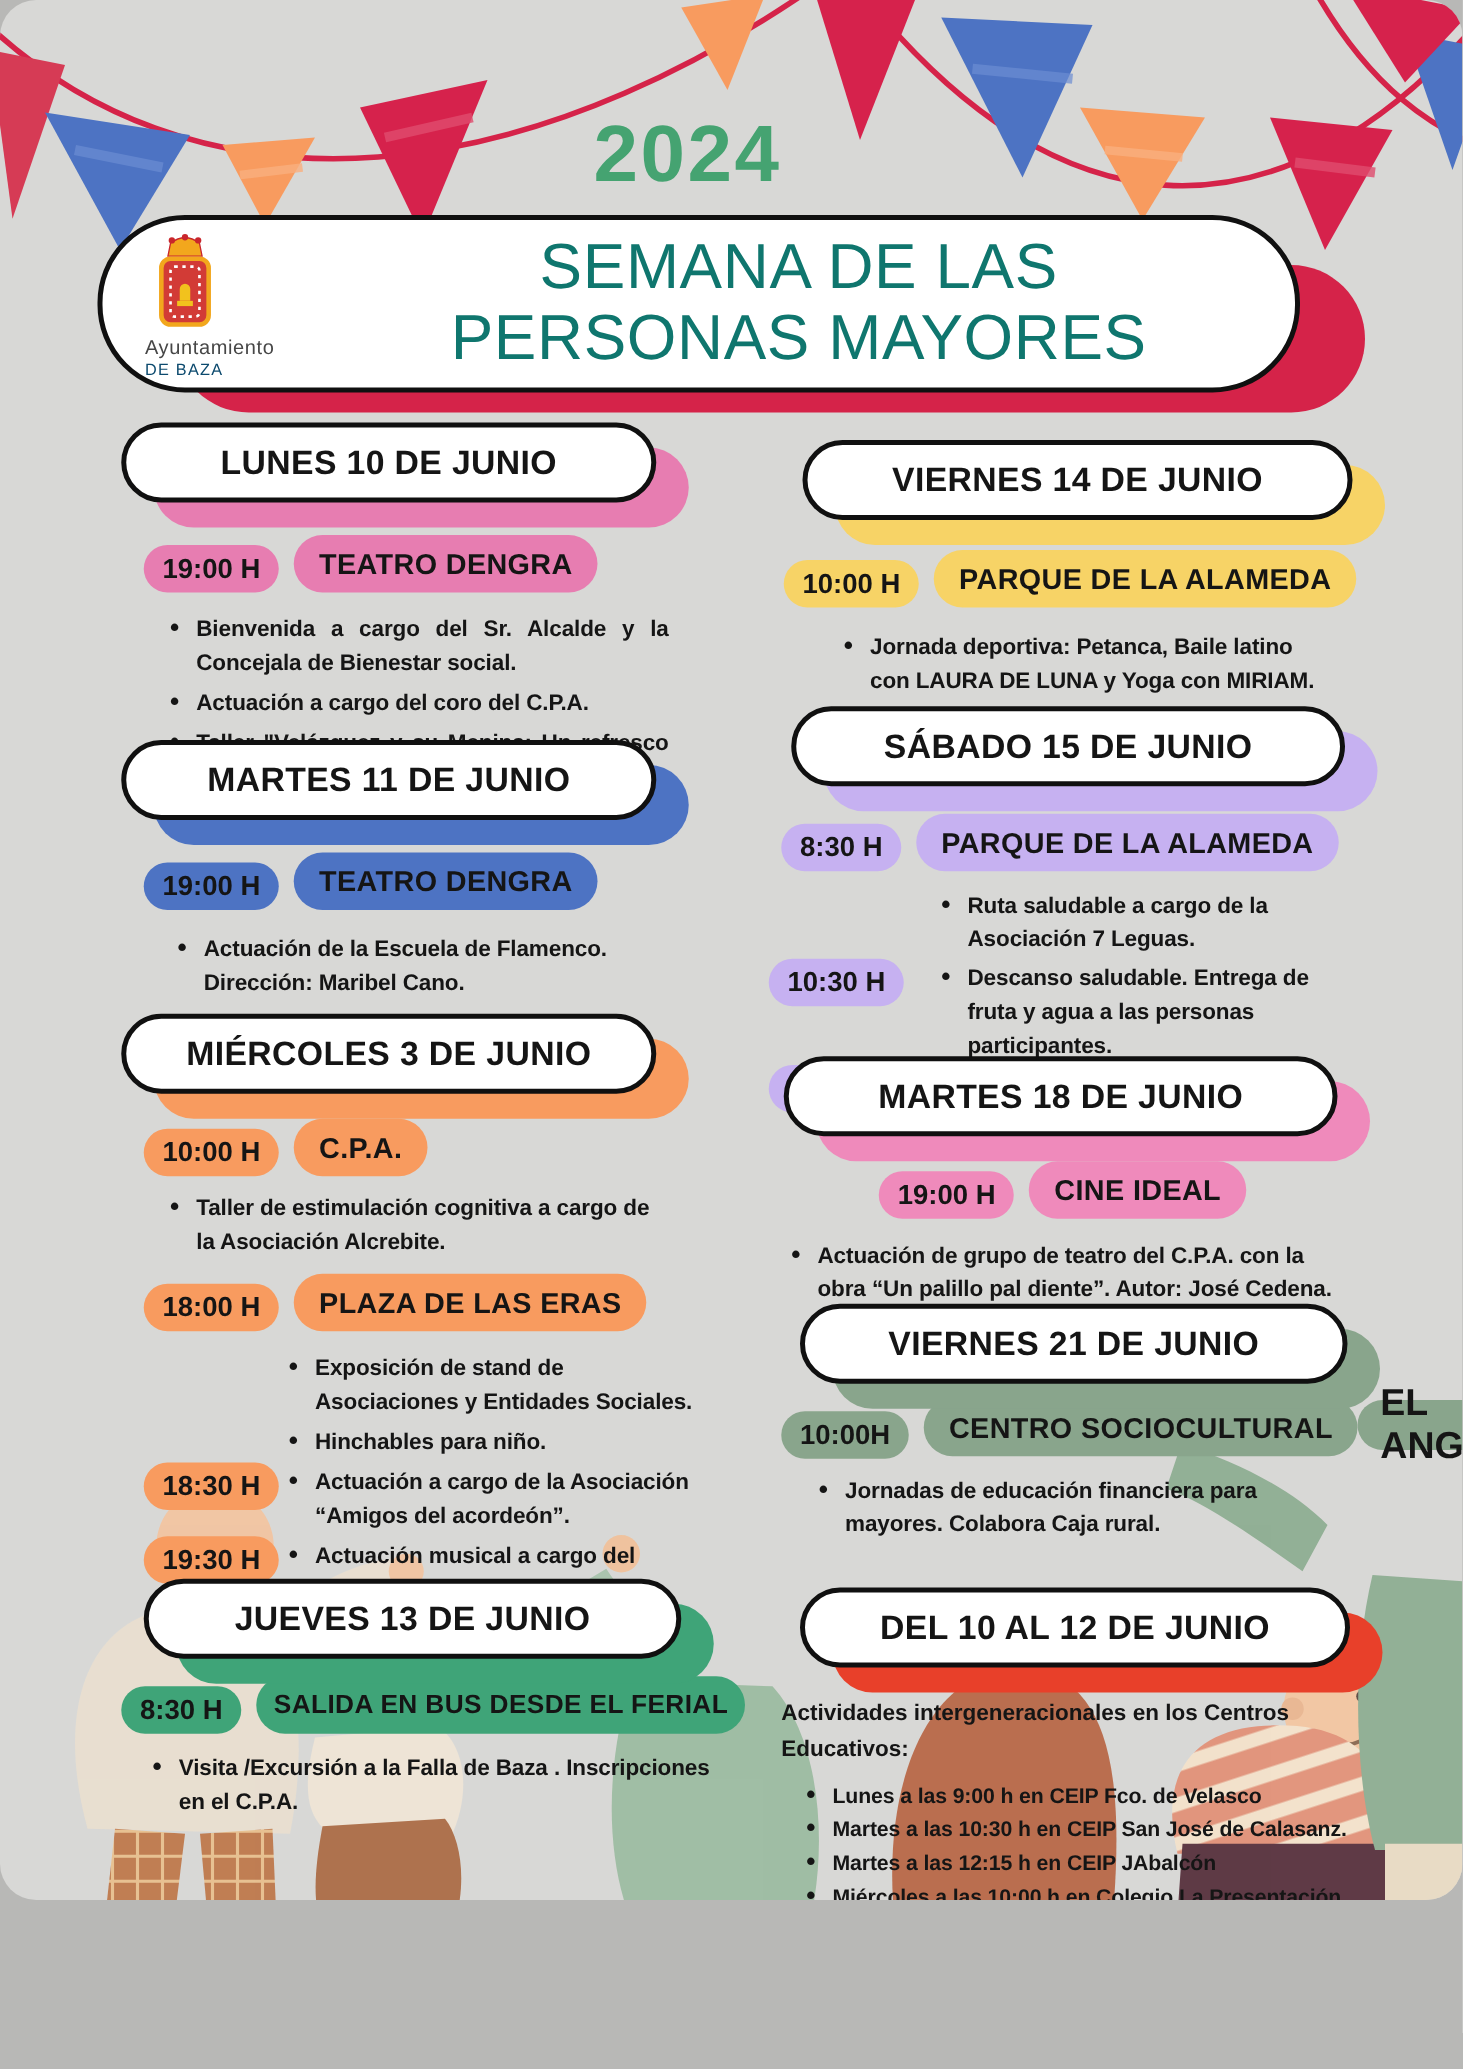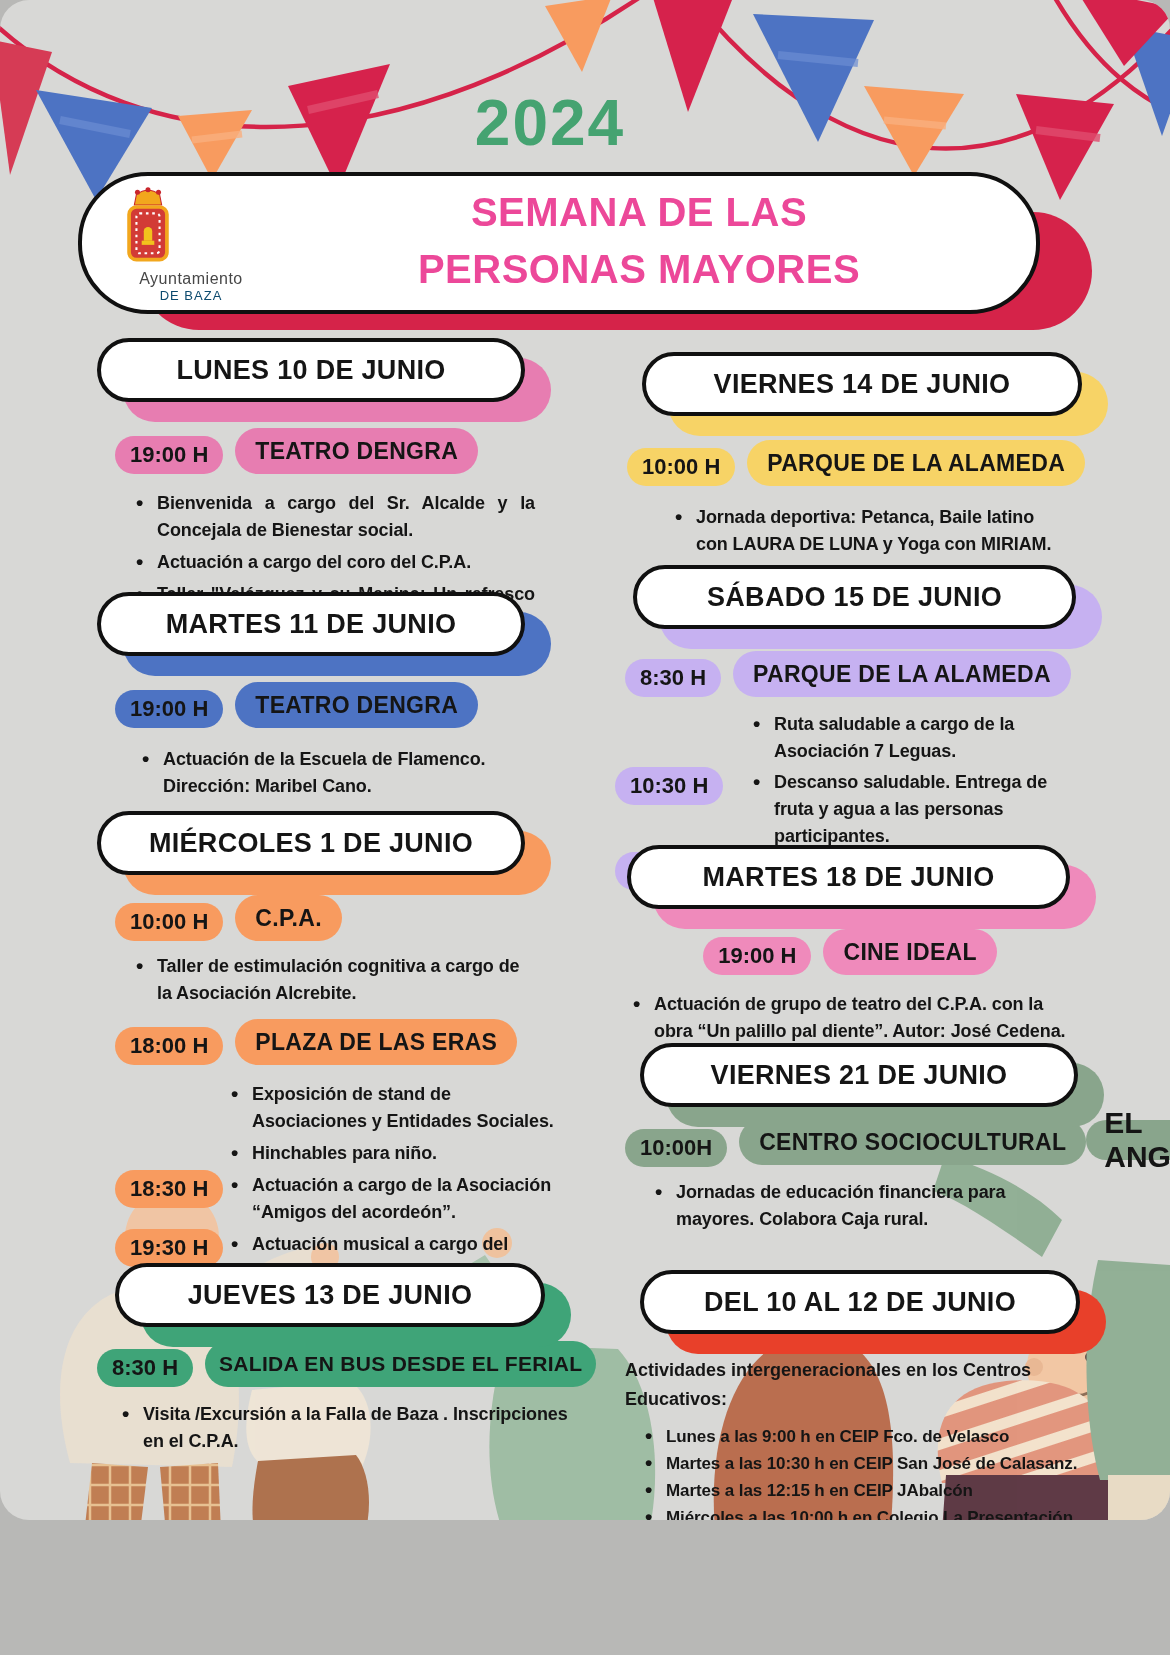--- a/index.html
+++ b/index.html
@@ -8,25 +8,25 @@
   svg{display:block}
   .layer{position:absolute;left:0;top:0}
 
   
   .year{position:absolute;left:0;right:70px;top:86px;text-align:center;
         font-size:64px;font-weight:800;letter-spacing:2px;color:#45a371;z-index:3}
   .banner-shadow{position:absolute;left:140px;top:212px;width:952px;height:118px;
         background:#d52349;border-radius:60px;z-index:2}
   .banner{position:absolute;left:78px;top:172px;width:954px;height:134px;background:#fff;
         border:4px solid #101010;border-radius:70px;z-index:3}
-  .logo{position:absolute;left:34px;top:10px;width:150px;text-align:center}
+  .logo{position:absolute;left:34px;top:10px;width:150px;}
   .org1{font-size:16px;color:#474747;letter-spacing:.5px;margin-top:2px}
   .org2{font-size:13px;color:#0c4a6e;letter-spacing:1px}
   .banner-title{position:absolute;left:195px;right:35px;top:8px;text-align:center;
-        font-size:40px;line-height:57px;font-weight:700;letter-spacing:.5px;color:#ec4899}
+        font-size:51px;line-height:57px;font-weight:400;letter-spacing:.5px;color:#0f766e}
 
   
   .event{position:absolute;z-index:4}
   .day{position:relative;height:64px;width:428px}
   .day-shadow{position:absolute;left:26px;top:20px;width:100%;height:100%;background:var(--a);border-radius:45px}
   .day-pill{position:absolute;left:0;top:0;width:100%;height:100%;background:#fff;border:4px solid #101010;
         box-sizing:border-box;border-radius:45px;display:flex;align-items:center;justify-content:center;
         font-weight:800;font-size:27px;letter-spacing:.3px}
   .row{display:flex;align-items:flex-end;gap:12px}
   .pill{display:inline-flex;align-items:center;border-radius:24px;background:var(--a);font-weight:800;white-space:nowrap}
@@ -258,21 +258,21 @@
       <span class="pill venue">TEATRO DENGRA</span>
     </div>
     <div class="bullets">
       <div class="b">Actuación de la Escuela de Flamenco. Dirección: Maribel Cano.</div>
     </div>
   </section>
 
   <section class="event s3" style="--a:#f89b5f">
     <div class="day">
       <div class="day-shadow"></div>
-      <div class="day-pill">MIÉRCOLES 1 DE JUNIO</div>
+      <div class="day-pill">MIÉRCOLES 3 DE JUNIO</div>
     </div>
     <div class="row rowA">
       <span class="pill time">10:00 H</span>
       <span class="pill venue">C.P.A.</span>
     </div>
     <div class="bullets b1">
       <div class="b">Taller de estimulación cognitiva a cargo de la Asociación Alcrebite.</div>
     </div>
     <div class="row rowB">
       <span class="pill time">18:00 H</span>

